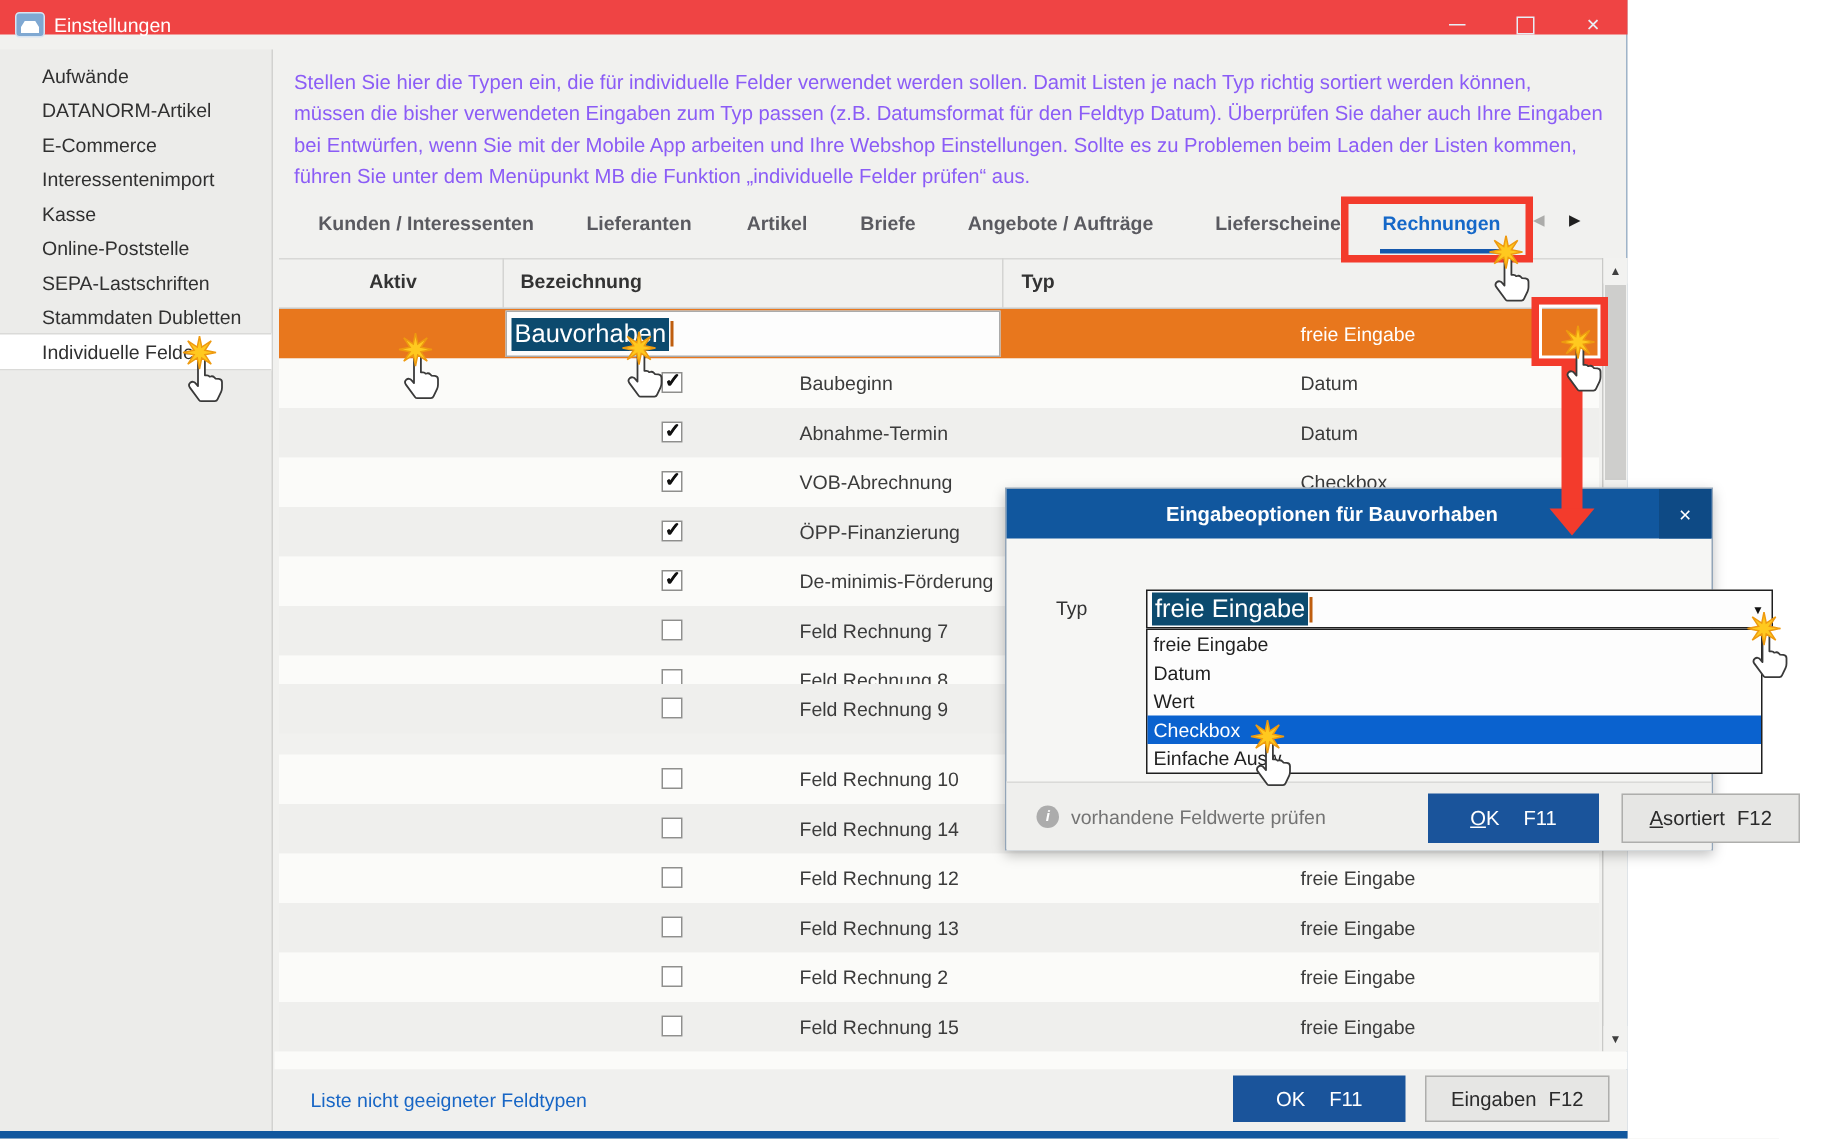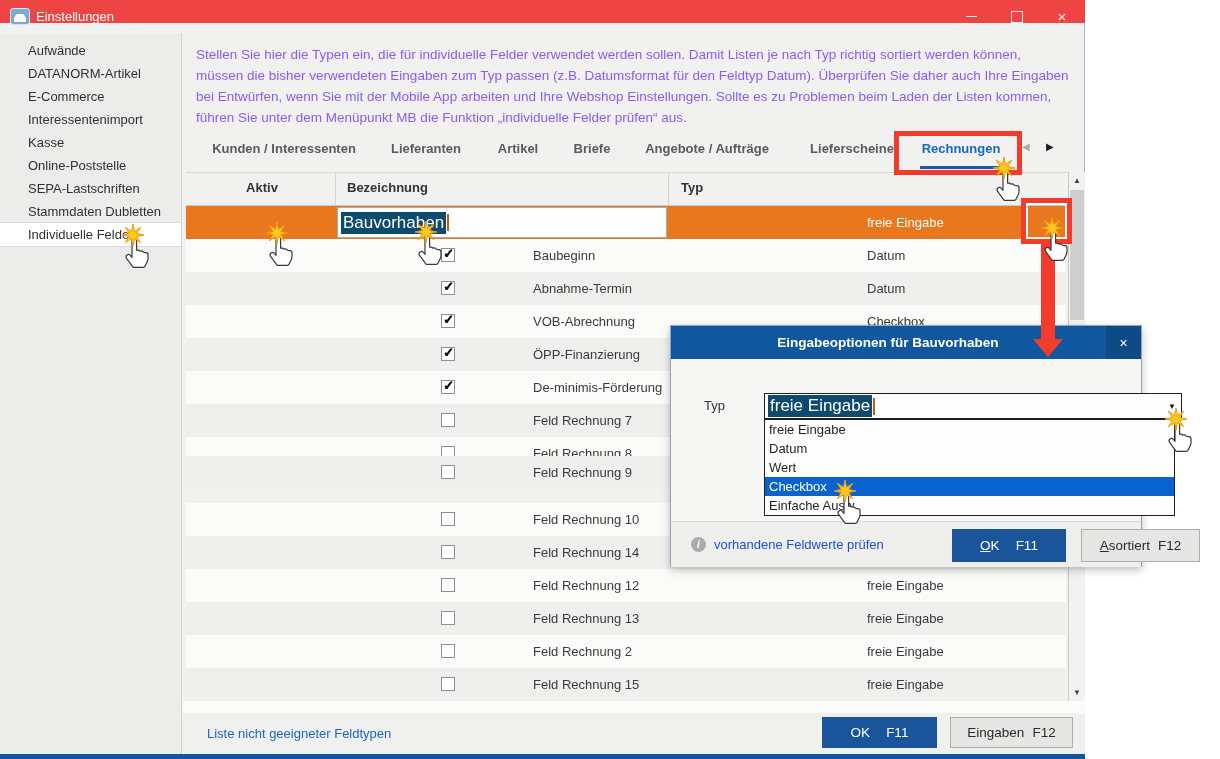--- a/index.html
+++ b/index.html
@@ -104,21 +104,21 @@
   .combo-arrow{position:absolute;right:5px;top:8px;font-size:8px;color:#111;}
   .dd-list{position:absolute;left:93px;top:93px;width:411px;height:97px;background:#FDFDFD;
            border:1px solid #1F1F1F;box-sizing:border-box;z-index:5;}
   .opt{height:19px;line-height:19px;padding-left:4px;font-size:13px;color:#1F1F1F;white-space:nowrap;}
   .opt.sel{background:#0A62CF;color:#fff;}
   .dlg-footer{position:absolute;left:0;top:195px;width:100%;height:46px;background:#EFEFED;
               border-top:1px solid #DADAD8;box-sizing:border-box;}
   .info-circle{position:absolute;left:20px;top:15px;width:15px;height:15px;border-radius:50%;
                background:#ACACAC;color:#fff;font-size:10px;font-weight:bold;text-align:center;
                line-height:15px;font-style:italic;}
-  .dlg-link{position:absolute;left:43px;top:0;height:46px;line-height:46px;font-size:13px;color:#1d4ed8;}
+  .dlg-link{position:absolute;left:43px;top:0;height:46px;line-height:46px;font-size:13px;color:#737373;}
   .ok-dlg{position:absolute;left:281px;top:7px;width:114px;height:33px;}
   .cancel-dlg{position:absolute;left:410px;top:7px;width:119px;height:33px;gap:8px;}
   .ul{text-decoration:underline;}
   .btn-label{display:flex;}
 
   
   .red-box{border:5px solid #F33B2C;box-sizing:border-box;z-index:50;}
   .red-box1{left:894px;top:131px;width:128px;height:44px;}
   .red-box2{left:1021px;top:198px;width:51px;height:46px;box-shadow:inset 0 0 0 2px #fff;}
   .red-arrow{left:1026px;top:244px;z-index:50;}

